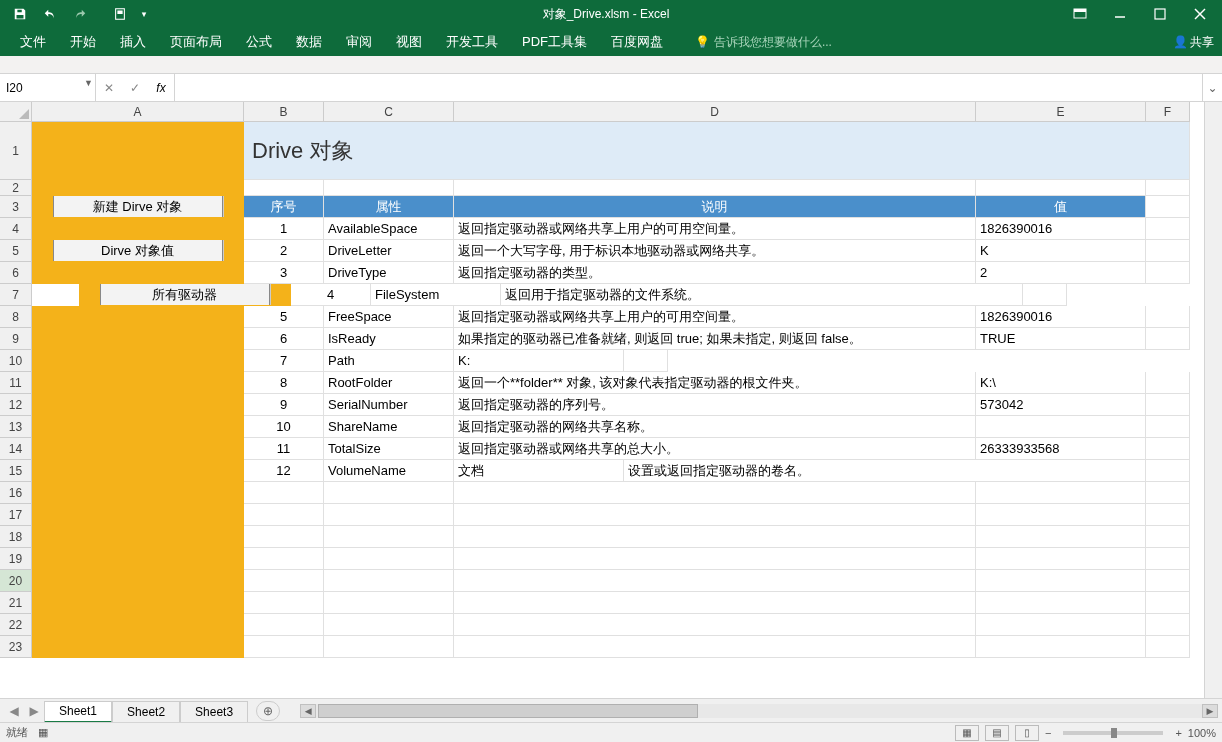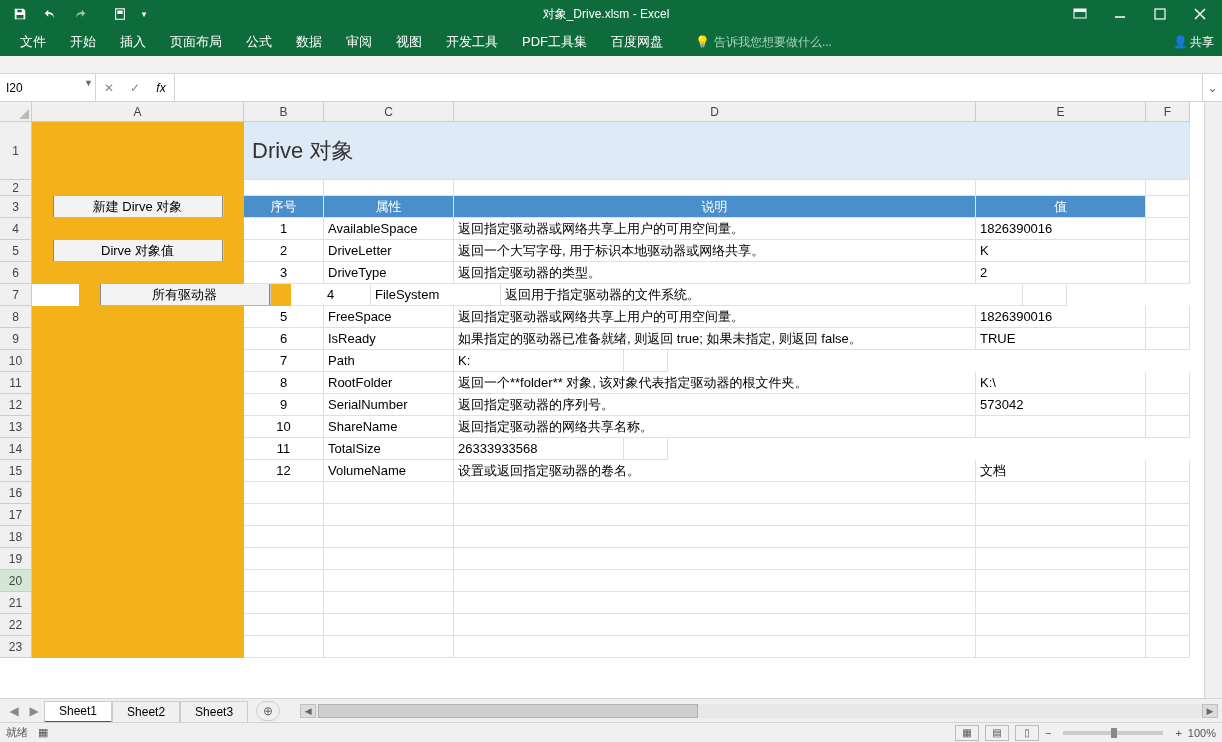--- a/index.html
+++ b/index.html
@@ -302,30 +302,31 @@
           <div class="cell colC">ShareName</div>
           <div class="cell colD">返回指定驱动器的网络共享名称。</div>
           <div class="cell colE"></div>
           <div class="cell colF"></div>
         </div>
         <div class="data-row">
           <div class="row-hdr" style="height: 22px;">14</div>
           <div class="cell colA orange" style="height: 22px; justify-content: center;"></div>
           <div class="cell colB num">11</div>
           <div class="cell colC">TotalSize</div>
+          <div class="cell colD">返回指定驱动器或网络共享的总大小。</div>
           <div class="cell colE">26333933568</div>
           <div class="cell colF"></div>
         </div>
         <div class="data-row">
           <div class="row-hdr" style="height: 22px;">15</div>
           <div class="cell colA orange" style="height: 22px; justify-content: center;"></div>
           <div class="cell colB num">12</div>
           <div class="cell colC">VolumeName</div>
+          <div class="cell colE">文档</div>
           <div class="cell colD">设置或返回指定驱动器的卷名。</div>
-          <div class="cell colE">文档</div>
           <div class="cell colF"></div>
         </div>
         <div class="data-row">
           <div class="row-hdr" style="height: 22px;">16</div>
           <div class="cell colA orange" style="height: 22px;"></div>
           <div class="cell colB" style="height: 22px;"></div>
           <div class="cell colC" style="height: 22px;"></div>
           <div class="cell colD" style="height: 22px;"></div>
           <div class="cell colE" style="height: 22px;"></div>
           <div class="cell colF" style="height: 22px;"></div>

